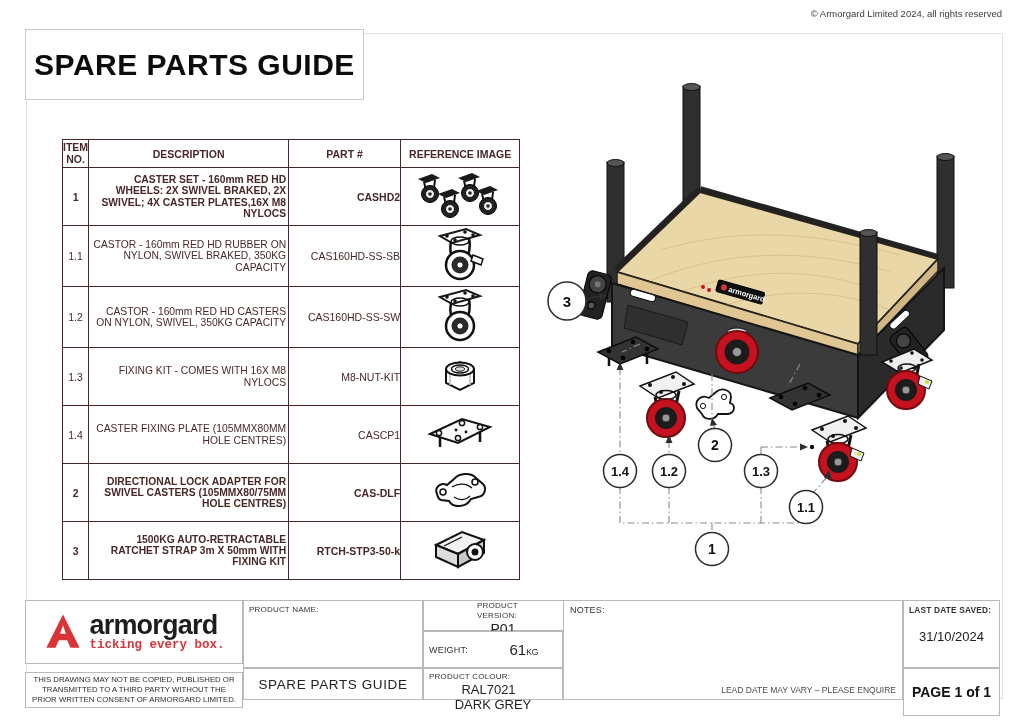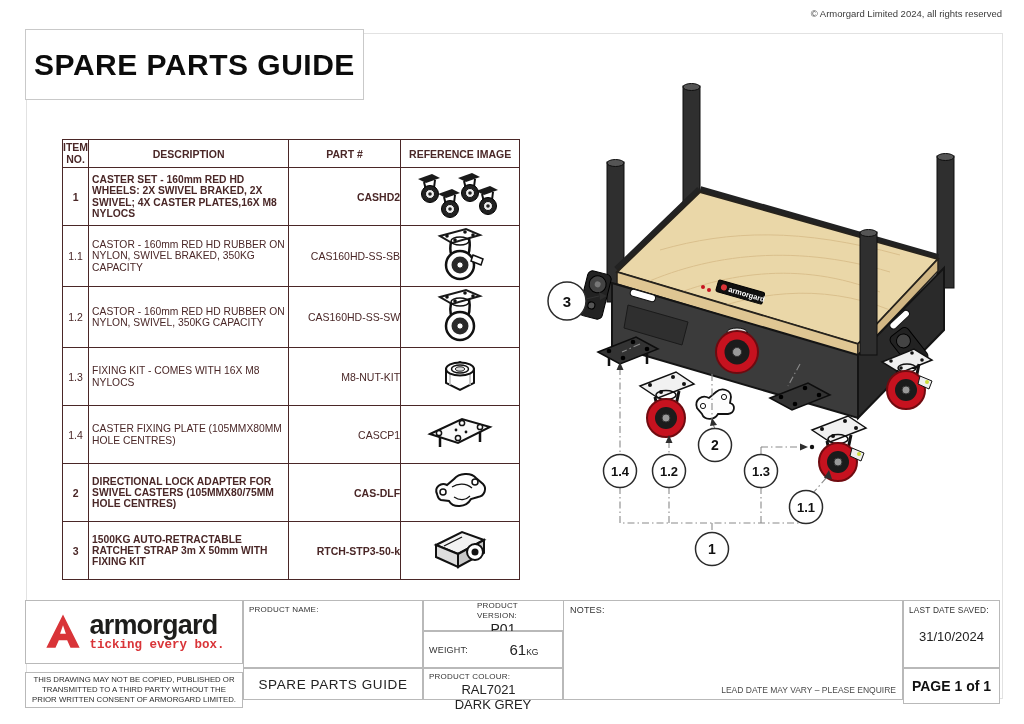--- a/index.html
+++ b/index.html
@@ -14,21 +14,21 @@
                display:flex; align-items:center; justify-content:center; }
   #title-box .t { font-size:30px; font-weight:800; color:#0c0c0c; letter-spacing:.5px; }
 
   
   #parts-table { left:62px; top:139px; border-collapse:collapse; color:#4a2727; }
   #parts-table td, #parts-table th { border:1.5px solid #4a2727; vertical-align:middle; }
   #parts-table th { font-size:10.5px; font-weight:bold; height:28px; }
   th.c-item { width:26px; font-size:10px; line-height:1.05; }
   td.c-item { width:26px; text-align:center; font-size:10.5px; }
   th.c-desc, td.c-desc { width:200px; }
-  td.c-desc { font-size:10.3px; line-height:1.1; padding:2px 2px 2px 3px; text-align:left; }
+  td.c-desc { font-size:10.3px; line-height:1.1; padding:2px 2px 2px 3px; text-align:right; }
   th.c-part, td.c-part { width:112px; }
   td.c-part { text-align:right; font-size:10.5px; }
   th.c-img, td.c-img { width:119px; }
   td.c-img { text-align:center; }
   #parts-table tr.r { height:58px; }
   #parts-table tr.em td { font-weight:bold; }
 
   
   #title-block { left:25px; top:600px; width:975px; height:100px; }
   .cell { position:absolute; border:1px solid #b9b9b9; background:#fff; }
@@ -48,23 +48,23 @@
   .c-wt .v  { flex:1; text-align:center; font-size:15px; color:#222; }
   .c-wt .u  { font-size:8.5px; }
   .c-col    { left:398px; top:68px; width:140px; height:32px; padding:3px 5px; }
   .c-col .v { margin-top:1px; text-align:center; font-size:13px; color:#222; }
   .c-col .v span { display:inline-block; }
   .c-col .v .code { margin-right:9px; }
   .c-notes  { left:538px; top:0; width:340px; height:100px; padding:4px 6px; }
   .c-notes .lbl { font-size:9px; }
   .c-notes .lead { position:absolute; right:6px; bottom:4px; font-size:8.5px; color:#4a4a4a; }
   .c-date   { left:878px; top:0; width:97px; height:68px; padding:4px 5px; }
-  .c-date .lbl { font-size:8.3px; }
+  .c-date .lbl { font-size:8.3px;font-weight:bold; }
   .c-date .v { margin-top:14px; text-align:center; font-size:13px; color:#222; }
-  .c-page   { left:878px; top:68px; width:97px; height:36px; display:flex; align-items:center; justify-content:center;
+  .c-page   { left:878px; top:68px; width:97px; height:48px; display:flex; align-items:center; justify-content:center;
               font-size:14px; font-weight:800; color:#111; }
 
   
   .wordmark-wrap { display:flex; flex-direction:column; }
   .wordmark { font-size:27px; font-weight:800; color:#1d1d1b; letter-spacing:-0.8px; line-height:1; }
   .tagline  { font-size:12.5px; font-weight:700; color:#d93438; line-height:1.1;font-family:Liberation Mono, monospace; }
 
   #drawing-svg { left:538px; top:64px; }
   text { font-family:"Liberation Sans", sans-serif; }
 </style>
@@ -141,21 +141,21 @@
         <circle cx="28" cy="39" r="14" fill="#fff" stroke="#111" stroke-width="2.5"></circle>
         <circle cx="28" cy="39" r="8.5" fill="#2a2a2a"></circle>
         <circle cx="28" cy="39" r="3.2" fill="#fff" stroke="#111"></circle>
         <polygon points="41,29 51,33 49,39 39,35" fill="#fff" stroke="#111" stroke-width="1.5"></polygon>
       </svg>
     </td>
   </tr>
 
   <tr class="r">
     <td class="c-item">1.2</td>
-    <td class="c-desc">CASTOR - 160mm RED HD RUBBER ON NYLON, SWIVEL, 350KG CAPACITY</td>
+    <td class="c-desc">CASTOR - 160mm RED HD CASTERS ON NYLON, SWIVEL, 350KG CAPACITY</td>
     <td class="c-part">CAS160HD-SS-SW</td>
     <td class="c-img">
       <svg width="56" height="56" viewBox="0 0 56 56">
         <polygon points="8,10 34,3 48,9 20,17" fill="#fff" stroke="#1a1a1a" stroke-width="2"></polygon>
         <circle cx="15" cy="10" r="1.8" fill="#111"></circle>
             <circle cx="33" cy="6" r="1.8" fill="#111"></circle>
         <circle cx="41" cy="9" r="1.8" fill="#111"></circle>
             <circle cx="23" cy="14" r="1.8" fill="#111"></circle>
         <ellipse cx="28" cy="15" rx="9" ry="4" fill="none" stroke="#111" stroke-width="1.5"></ellipse>
         <path d="M19,16 C17,26 19,31 23,35 M37,12 C39,22 37,29 33,35" stroke="#111" stroke-width="2.5" fill="none"></path>

